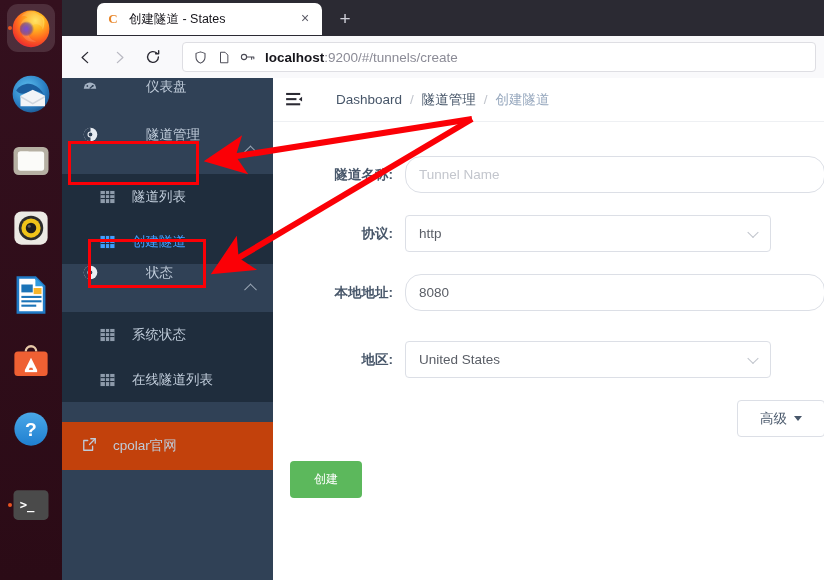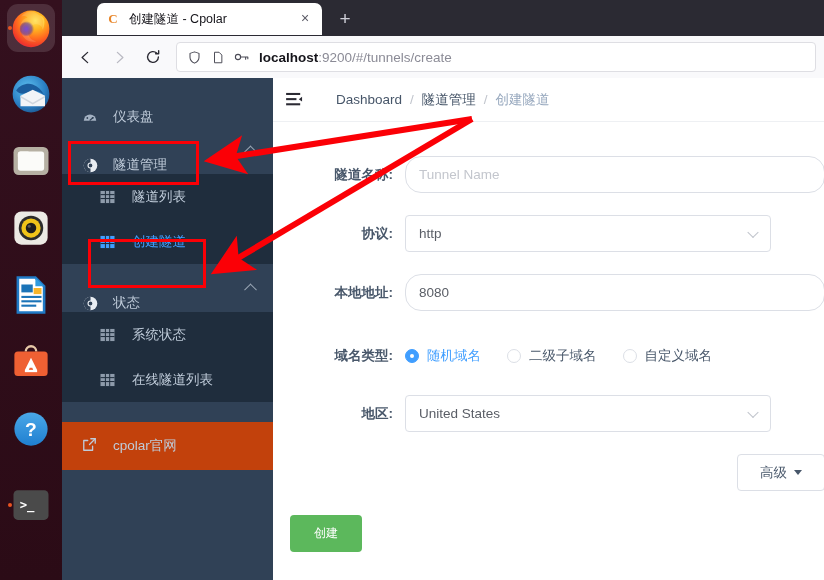--- a/index.html
+++ b/index.html
@@ -87,21 +87,21 @@
   }
   .nav-btn {
     width: 30px; height: 30px; margin-right: 4px;
     display: flex; align-items: center; justify-content: center;
     border-radius: 4px;
     color: #2b2a33;
   }
   .nav-btn.disabled { color: #b9b9c2; }
   #urlbar {
     flex: 1 1 auto;
-    height: 30px; margin-left: 4px;
+    height: 30px; margin-left: 10px;
     background: #ffffff;
     border: 1px solid #dedee3;
     border-radius: 4px;
     display: flex; align-items: center;
     padding: 0 10px;
     overflow: hidden;
   }
   .url-icon { flex: 0 0 auto; margin-right: 9px; color: #4a4a55; display:flex; align-items:center;}
   #url-text {
     font-size: 13.5px; color: #8b8b96;
@@ -120,25 +120,26 @@
   
   #sidebar {
     position: absolute; left: 0; top: 0;
     width: 211px; height: 502px;
     background: #304156;
     overflow: hidden;
   }
   .menu-group-hdr {
     position: relative;
     height: 48px;
-    display: flex; align-items: flex-end;
+    display: flex; align-items: flex-start;
     padding-left: 20px;
     color: #bfcbd9;
     font-size: 13.5px;
     background: #304156;
+    gap: 33px;
   }
   .menu-group-hdr .mi-icon { width: 22px; flex: 0 0 22px; display:flex; align-items:center; justify-content:flex-start;}
   .menu-group-hdr .mi-label { margin-left: 9px; }
   .caret {
     position: absolute; right: 18px; top: 50%;
     width: 9px; height: 9px;
     border-left: 1.6px solid #9aa7b5;
     border-top: 1.6px solid #9aa7b5;
     transform: translateY(-30%) rotate(45deg);
   }
@@ -374,21 +375,21 @@
         <text x="11" y="28" font-size="14" font-weight="700" fill="#fff" font-family="DejaVu Sans Mono, monospace">&gt;_</text>
       </svg>
     </div>
   </div>
 
   <div id="browser">
 
     <div id="tabstrip">
       <div id="tab">
         <div id="tab-favicon">C</div>
-        <div id="tab-title">创建隧道 - Cpolar</div>
+        <div id="tab-title">创建隧道 - States</div>
         <div id="tab-close">×</div>
       </div>
       <div id="tab-new">+</div>
     </div>
 
     <div id="navbar">
       <div class="nav-btn">
         <svg width="17" height="17" viewBox="0 0 20 20">
           <path d="M12.5 4L6 10l6.5 6" fill="none" stroke="#2b2a33" stroke-width="1.5" stroke-linecap="round" stroke-linejoin="round"></path>
         </svg>
@@ -575,37 +576,20 @@
             </div>
           </div>
 
           <div class="form-row">
             <div class="form-label">本地地址:</div>
             <div class="form-field">
               <div class="inp" style="width:420px">8080</div>
             </div>
           </div>
 
-          <div class="form-row" style="margin-top:36px">
-            <div class="form-label">域名类型:</div>
-            <div class="form-field radio-row">
-              <div class="radio">
-                <span class="rdot on"></span>
-                <span class="rlabel on">随机域名</span>
-              </div>
-              <div class="radio">
-                <span class="rdot"></span>
-                <span class="rlabel">二级子域名</span>
-              </div>
-              <div class="radio">
-                <span class="rdot"></span>
-                <span class="rlabel">自定义域名</span>
-              </div>
-            </div>
-          </div>
 
           <div class="form-row" style="margin-top:30px">
             <div class="form-label">地区:</div>
             <div class="form-field">
               <div class="sel" style="width:366px">
                 <span>United States</span>
                 <span class="sel-caret"></span>
               </div>
             </div>
           </div>

